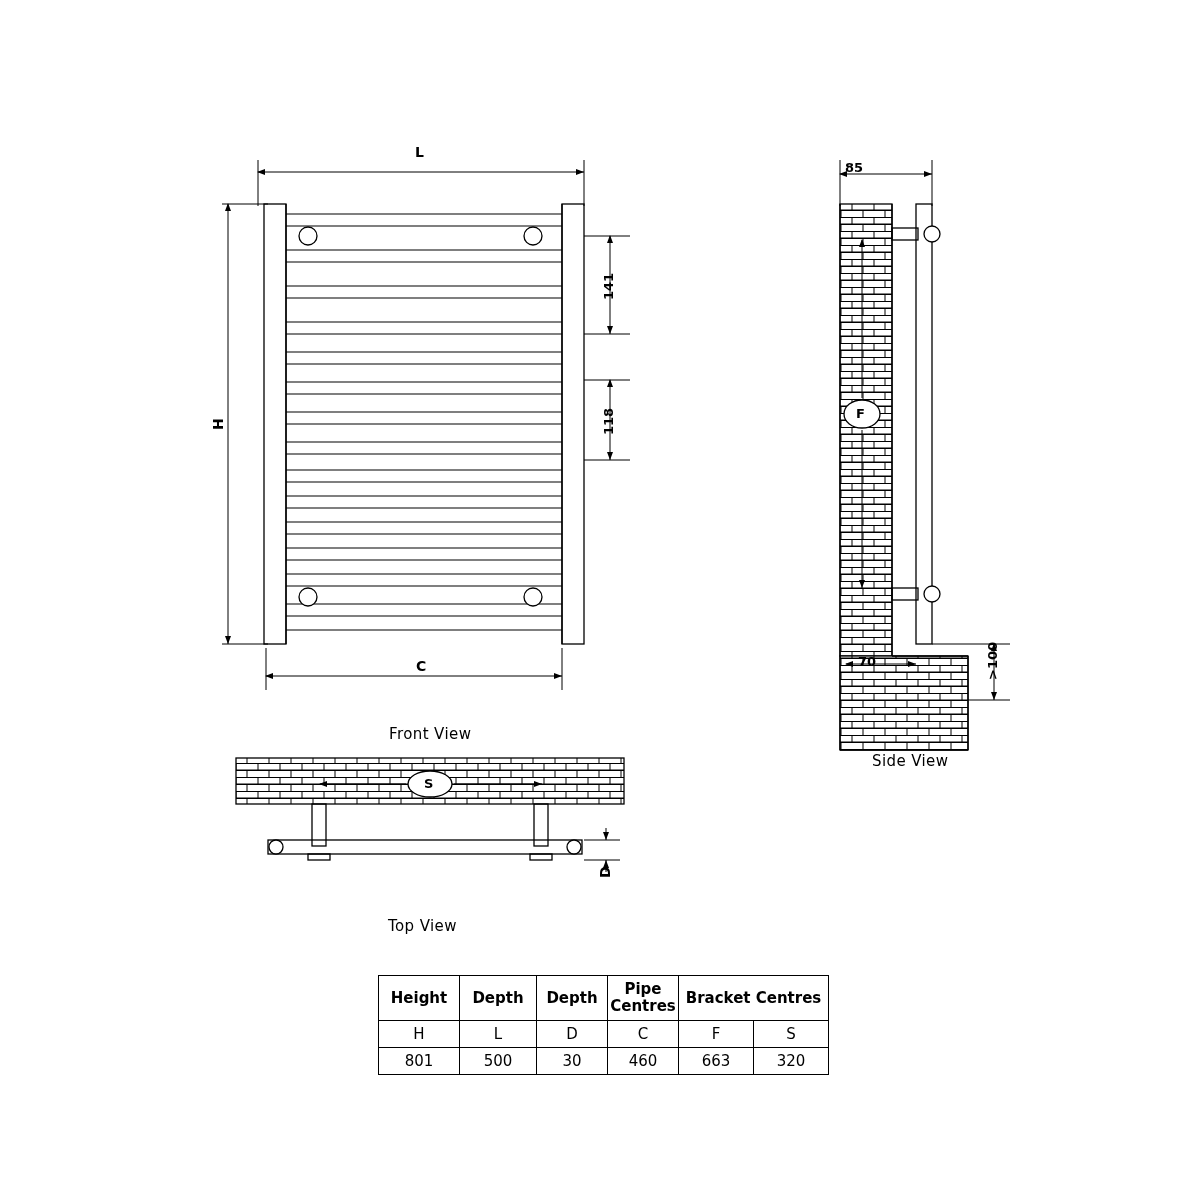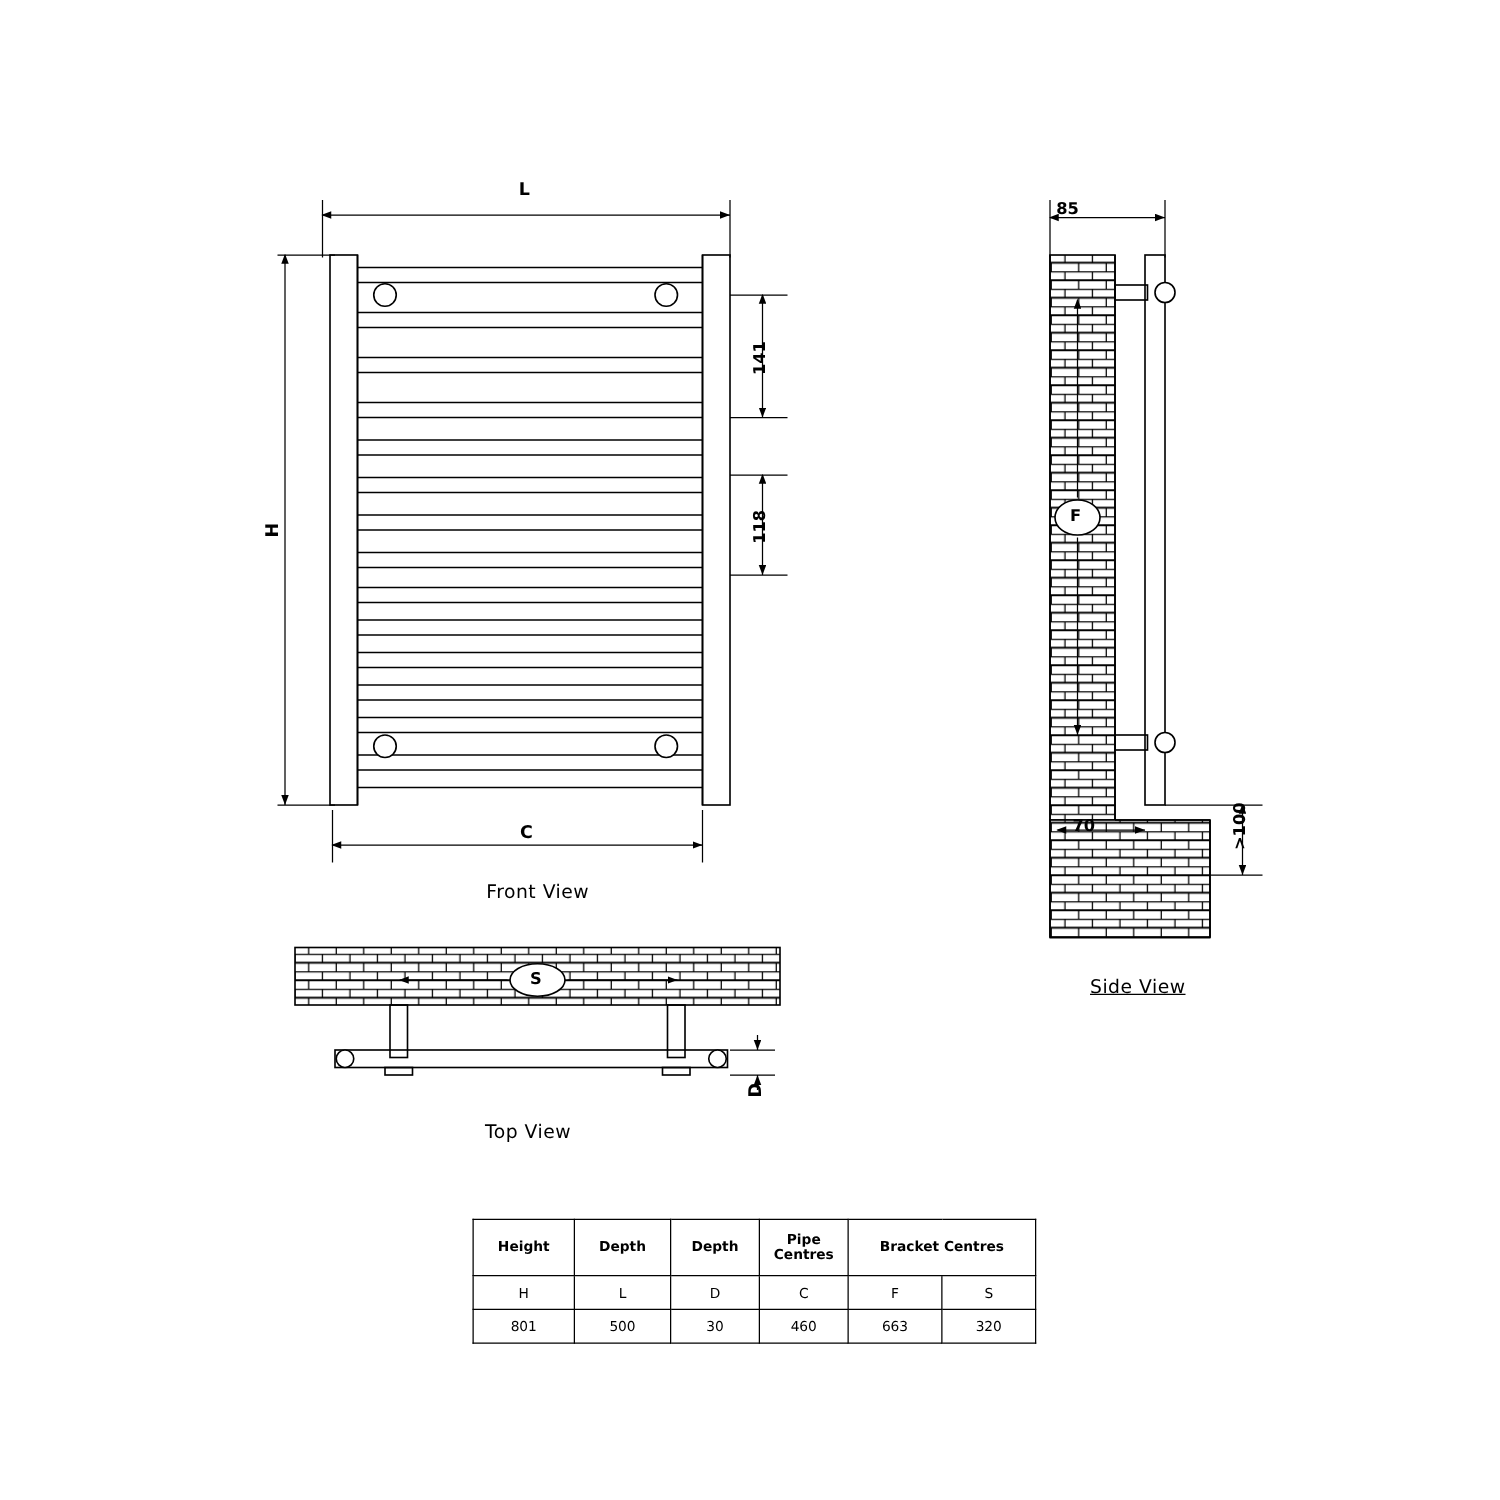--- a/index.html
+++ b/index.html
@@ -28,20 +28,21 @@
     height: 1200px;
   }
   .lbl {
     position: absolute;
     font-family: "DejaVu Sans", sans-serif;
     white-space: nowrap;
   }
   .view-title {
     font-size: 15px;
     letter-spacing: 0.4px;
+    margin-top: 21px;
   }
   .dim {
     font-size: 13px;
     font-weight: bold;
   }
   .dim-plain {
     font-size: 14px;
     font-weight: bold;
   }
   .rot90 {
@@ -50,21 +51,21 @@
   }
   
   .spec-table-wrap {
     position: absolute;
     left: 378px;
     top: 975px;
   }
   table.spec {
     border-collapse: collapse;
     font-family: "DejaVu Sans", sans-serif;
-    font-size: 11px;
+    font-size: 15px;
   }
   table.spec td, table.spec th {
     border: 1px solid #000000;
     text-align: center;
     vertical-align: middle;
     padding: 0;
     font-weight: normal;
   }
   table.spec th {
     font-weight: bold;
@@ -240,21 +241,21 @@
   <div class="lbl view-title" style="left:389px; top:704px;">Front View</div>
 
   <div class="lbl dim" style="left:845px; top:160px;">85</div>
 
   <div class="lbl dim" style="left:858px; top:654px;">70</div>
 
   <div class="lbl dim rot90" style="left:985px; top:680px;">&gt;100</div>
 
   <div class="lbl dim" style="left:856px; top:406px;">F</div>
 
-  <div class="lbl view-title" style="left:872px; top:780px;text-decoration:underline;">Side View</div>
+  <div class="lbl view-title" style="left:872px; top:731px;">Side View</div>
 
   <div class="lbl dim" style="left:424px; top:776px;">S</div>
 
   <div class="lbl dim-plain rot90" style="left:597px; top:878px;">D</div>
 
   <div class="lbl view-title" style="left:388px; top:896px;text-align:right;">Top View</div>
 
   <div class="spec-table-wrap">
     <table class="spec">
       <tbody>

